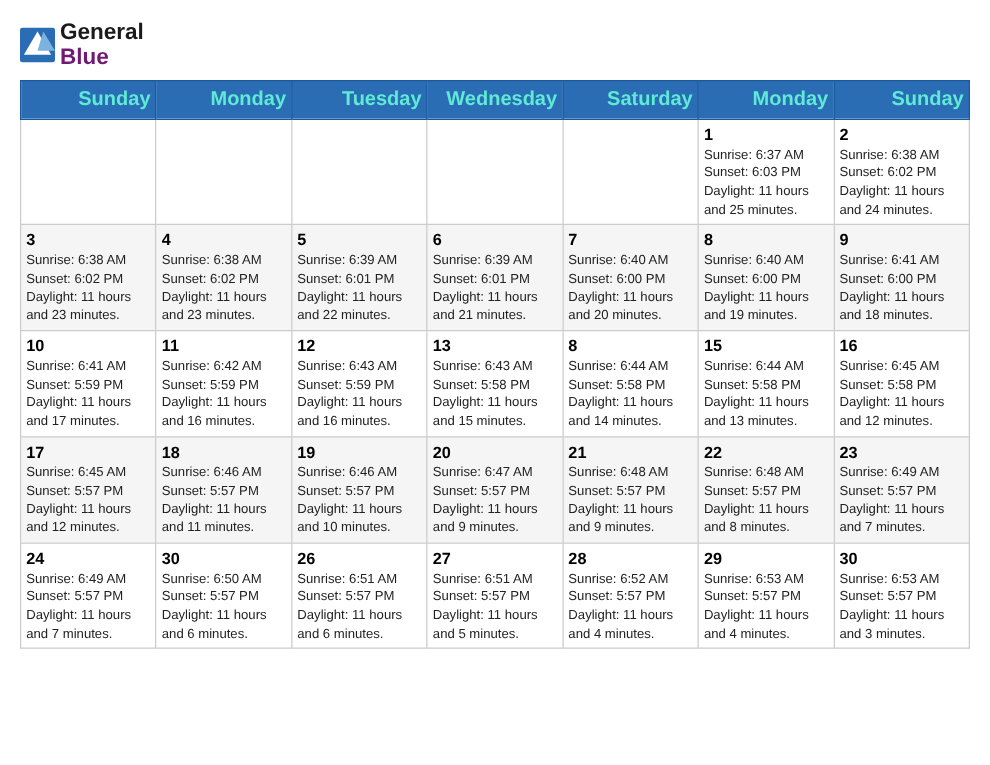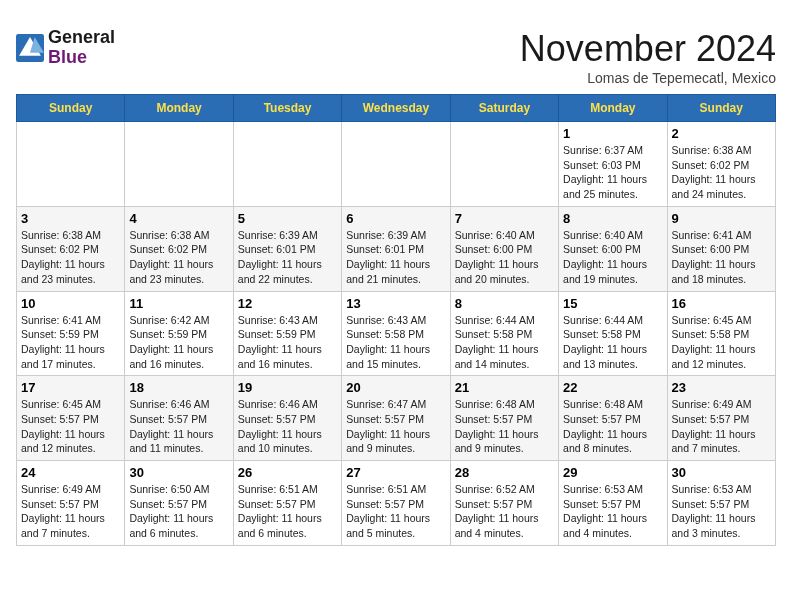--- a/index.html
+++ b/index.html
@@ -8,21 +8,20 @@
       background: #fff;
       width: 792px;
       min-height: 612px;
       padding: 16px;
     }
     .header {
       display: flex;
       justify-content: space-between;
       align-items: flex-start;
       margin-bottom: 8px;
-      margin-top: 12px;
     }
     .logo {
       display: flex;
       align-items: center;
       gap: 4px;
     }
     .logo-text {
       font-size: 18px;
       font-weight: bold;
       color: #1a1a1a;
@@ -44,25 +43,25 @@
       font-size: 14px;
       color: #444;
     }
     .calendar {
       width: 100%;
       border-collapse: collapse;
       font-size: 11px;
     }
     .calendar th {
       background: #2a6db5;
-      color: #fde047;
+      color: #5eead4;
       padding: 6px 4px;
-      text-align: center;
+      text-align: right;
       font-weight: bold;
-      font-size: 12px;
+      font-size: 16px;
       border: 1px solid #1a5a9a;
     }
     .calendar td {
       border: 1px solid #ccc;
       vertical-align: top;
       padding: 4px;
       width: 108px;
       min-height: 80px;
       background: #fff;
     }
@@ -92,24 +91,20 @@
     <svg class="logo-icon" viewBox="0 0 36 36" xmlns="http://www.w3.org/2000/svg">
       <rect x="0" y="0" width="36" height="36" fill="#2a6db5" rx="3"></rect>
       <polygon points="18,4 32,28 4,28" fill="white"></polygon>
       <polygon points="24,4 36,24 18,24" fill="#7ab3e0"></polygon>
     </svg>
     <div class="logo-text">
       <div>General</div>
       <div style="color:#701a75;">Blue</div>
     </div>
   </div>
-  <div class="title-block">
-    <div class="month-title">November 2024</div>
-    <div class="location">Lomas de Tepemecatl, Mexico</div>
-  </div>
 </div>
 
 <table class="calendar">
   <thead>
     <tr id="header-row">
         <th>Sunday</th>
         <th>Monday</th>
         <th>Tuesday</th>
         <th>Wednesday</th>
         <th>Saturday</th>

